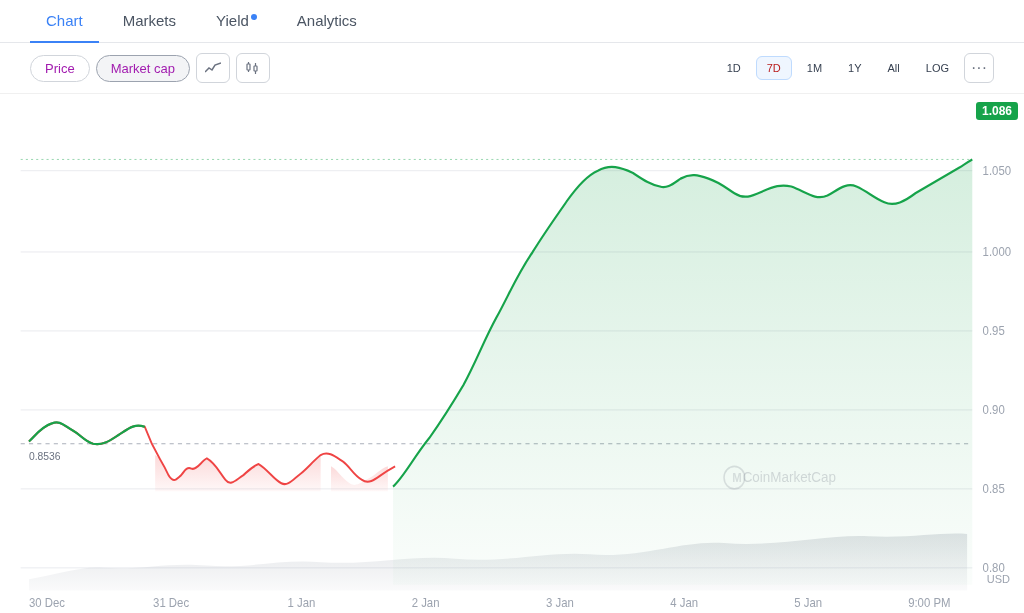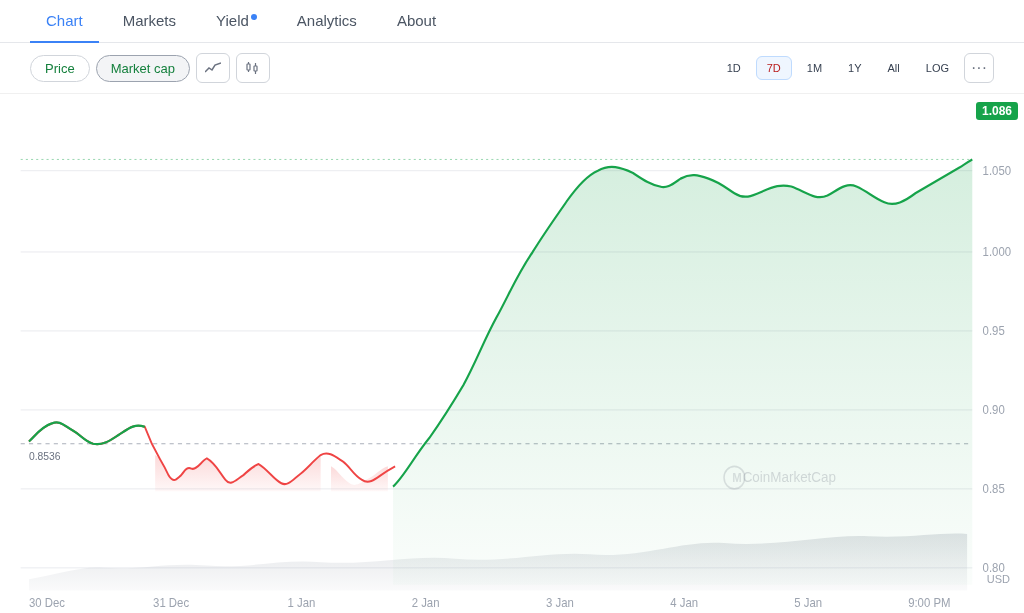--- a/index.html
+++ b/index.html
@@ -71,21 +71,21 @@
       gap: 6px;
       flex: 1;
     }
 
     .pill-btn {
       padding: 5px 14px;
       border-radius: 20px;
       border: 1px solid #d1d5db;
       background: #fff;
       font-size: 13px;
-      color: #15803d;
+      color: #a21caf;
       cursor: pointer;
     }
 
     .pill-btn.active {
       background: #f3f4f6;
       border-color: #9ca3af;
     }
 
     .icon-btn {
       width: 34px;
@@ -175,21 +175,20 @@
 </head>
 <body>
 
 <div class="container">
 
   <nav class="nav-tabs">
     <a class="nav-tab active">Chart</a>
     <a class="nav-tab">Markets</a>
     <a class="nav-tab">Yield<span class="dot"></span></a>
     <a class="nav-tab">Analytics</a>
-    <a class="nav-tab">About</a>
   </nav>
 
   <div class="toolbar">
     <div class="toolbar-left">
       <button class="pill-btn">Price</button>
       <button class="pill-btn active">Market cap</button>
       <div class="icon-btn">
         <svg width="16" height="12" viewBox="0 0 16 12" fill="none" xmlns="http://www.w3.org/2000/svg">
           <polyline points="0,10 4,6 7,8 10,3 16,1" stroke="#6b7280" stroke-width="1.5" fill="none"></polyline>
         </svg>

